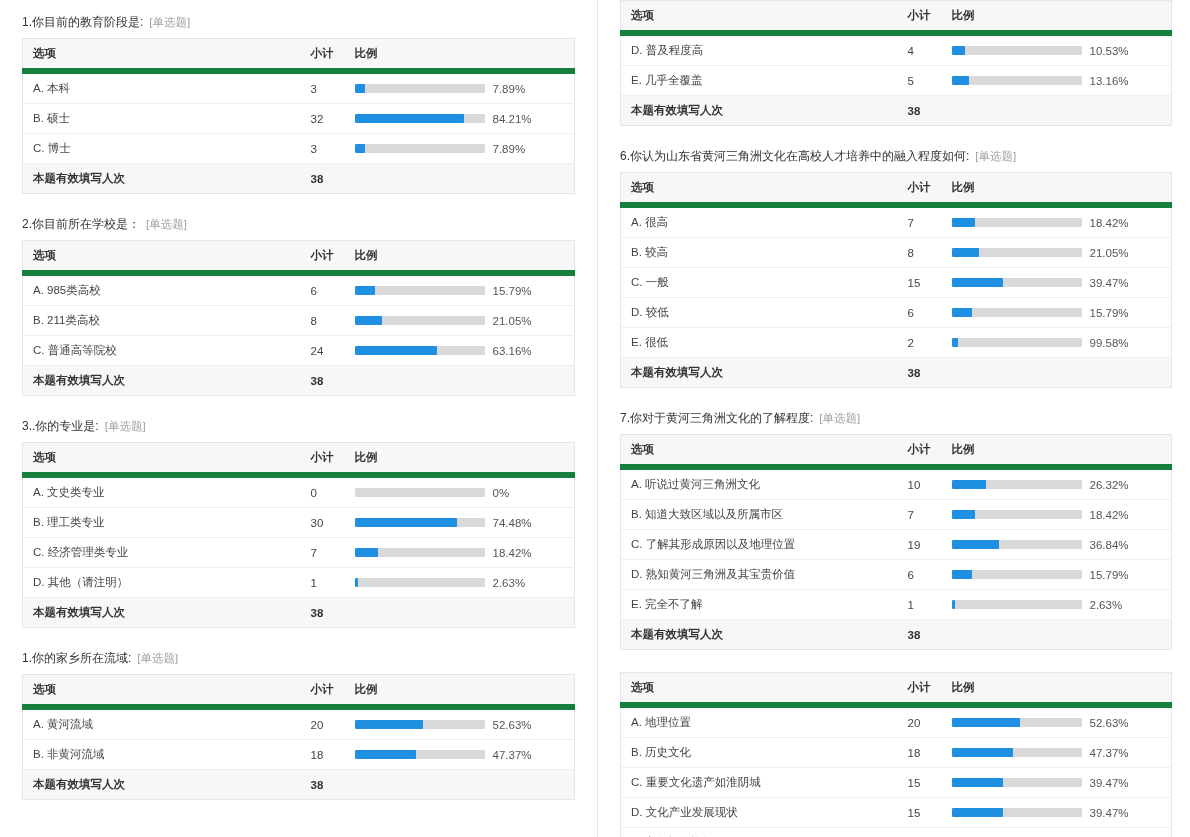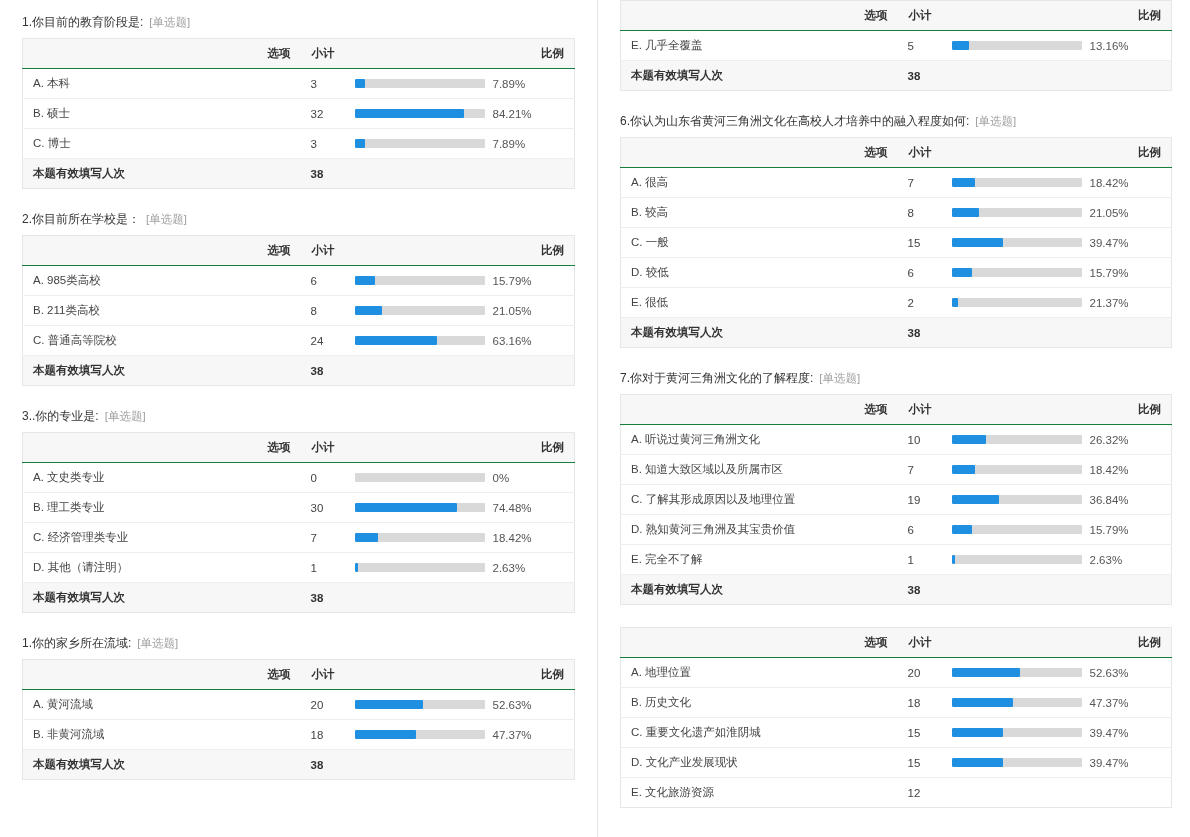--- a/index.html
+++ b/index.html
@@ -60,24 +60,24 @@
     width: 100%;
     border-collapse: collapse;
     border: 1px solid #e6e6e6;
     font-size: 11.5px;
     margin-bottom: 22px;
     table-layout: fixed;
   }
   table.survey th {
     background: #f7f7f7;
     font-weight: bold;
-    text-align: right;
+    text-align: left;
     color: #333;
     padding: 7px 10px;
-    border-bottom: 1px solid #15803d;
+    border-bottom: 6px solid #15803d;
     font-size: 11.5px;
   }
   table.survey td {
     padding: 7px 10px;
     border-bottom: 1px solid #eeeeee;
     color: #444;
     vertical-align: middle;
     height: 25px;
   }
   table.survey tr:last-child td {
@@ -349,20 +349,32 @@
         <table class="survey right-top-table">
           <thead>
             <tr>
               <th class="c-opt">选项</th>
               <th class="c-cnt">小计</th>
               <th class="c-pct">比例</th>
             </tr>
           </thead>
           <tbody>
             <tr>
+              <td class="c-opt">D. 普及程度高</td>
+              <td class="c-cnt">4</td>
+              <td class="c-pct">
+                <div class="bar-wrap">
+                  <div class="bar-track" style="background: rgb(217, 217, 217);">
+                    <div class="bar-fill" style="background: rgb(30, 143, 225); width: 10.53%;"></div>
+                  </div>
+                  <span class="bar-label">10.53%</span>
+                </div>
+              </td>
+            </tr>
+            <tr>
               <td class="c-opt">E. 几乎全覆盖</td>
               <td class="c-cnt">5</td>
               <td class="c-pct">
                 <div class="bar-wrap">
                   <div class="bar-track" style="background: rgb(217, 217, 217);">
                     <div class="bar-fill" style="background: rgb(30, 143, 225); width: 13.16%;"></div>
                   </div>
                   <span class="bar-label">13.16%</span>
                 </div>
               </td>
@@ -435,21 +447,21 @@
               </td>
             </tr>
             <tr>
               <td class="c-opt">E. 很低</td>
               <td class="c-cnt">2</td>
               <td class="c-pct">
                 <div class="bar-wrap">
                   <div class="bar-track" style="background: rgb(217, 217, 217);">
                     <div class="bar-fill" style="background: rgb(30, 143, 225); width: 5.26%;"></div>
                   </div>
-                  <span class="bar-label">21.37%</span>
+                  <span class="bar-label">99.58%</span>
                 </div>
               </td>
             </tr>
             <tr class="total">
               <td>本题有效填写人次</td>
               <td>38</td>
               <td></td>
             </tr>
           </tbody>
         </table>

